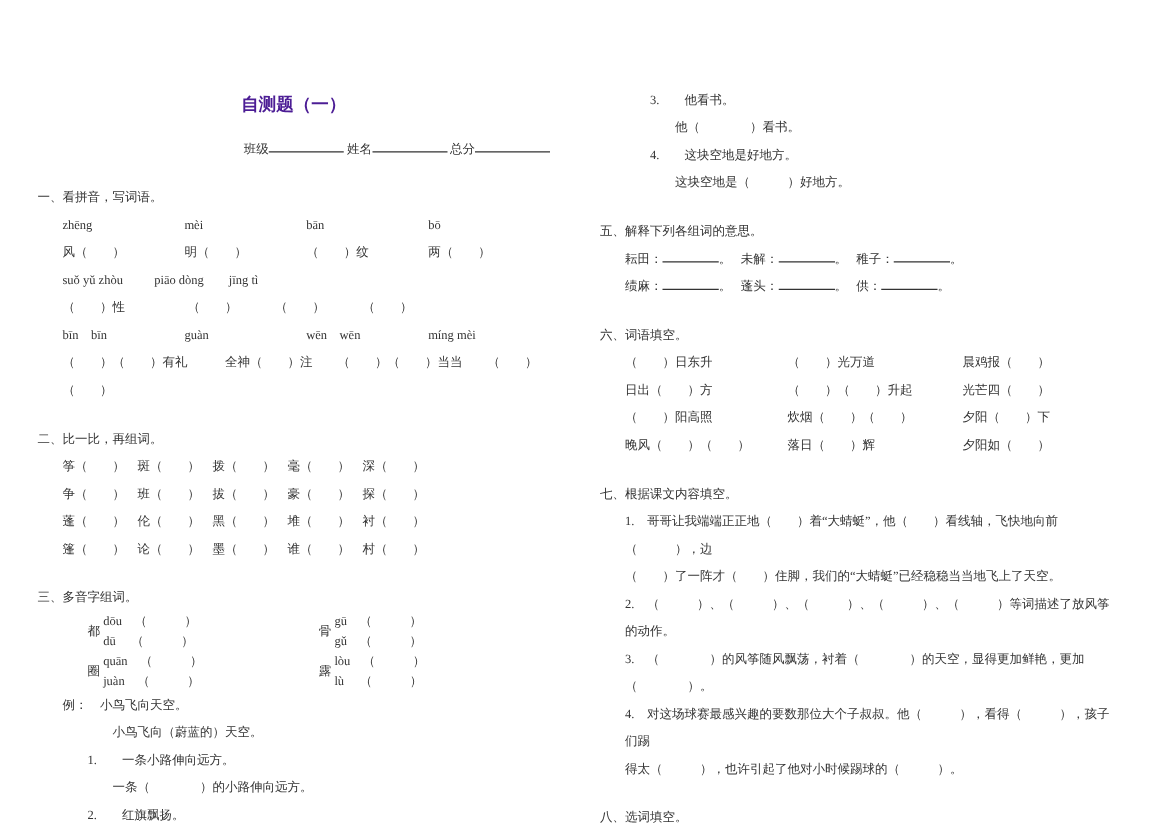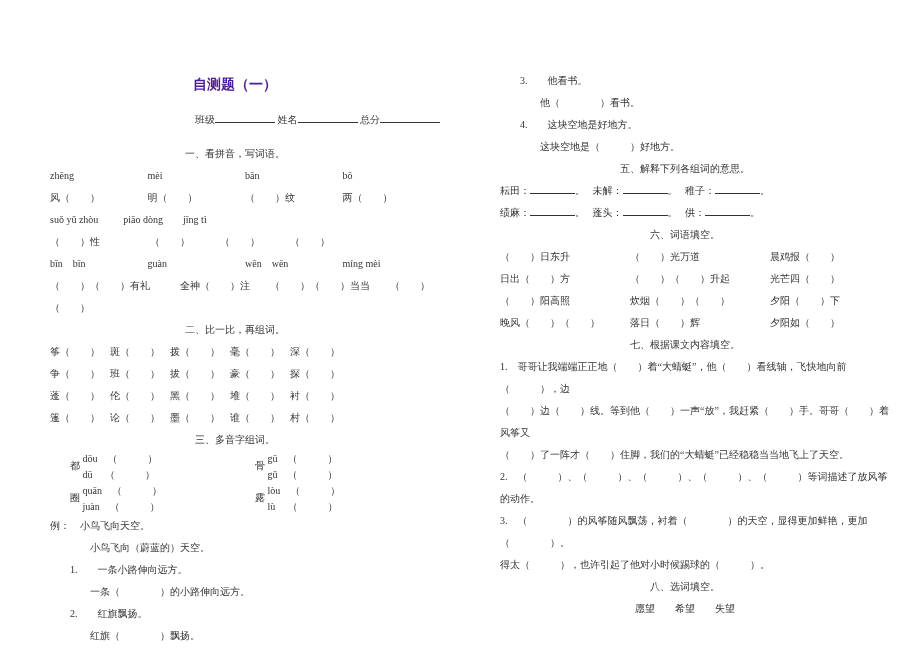--- a/index.html
+++ b/index.html
@@ -42,22 +42,21 @@
       vertical-align: baseline;
     }
     .underline-short {
       display: inline-block;
       border-bottom: 1px solid #333;
       min-width: 45px;
       height: 12px;
       vertical-align: baseline;
     }
     .section-heading {
-      margin-top: 0;
-      text-align: center;
+      margin-top: 17px;
     }
     .indent1 { padding-left: 20px; }
     .indent2 { padding-left: 40px; }
     .indent3 { padding-left: 60px; }
     .row {
       display: flex;
       justify-content: flex-end;
     }
     .row-item {
       flex: 1;
@@ -177,22 +176,22 @@
   </div>
 
   <div class="section-heading">六、词语填空。</div>
   <div class="indent1">（　　）日东升　　　　　　（　　）光万道　　　　　　　晨鸡报（　　）</div>
   <div class="indent1">日出（　　）方　　　　　　（　　）（　　）升起　　　　光芒四（　　）</div>
   <div class="indent1">（　　）阳高照　　　　　　炊烟（　　）（　　）　　　　夕阳（　　）下</div>
   <div class="indent1">晚风（　　）（　　）　　　落日（　　）辉　　　　　　　夕阳如（　　）</div>
 
   <div class="section-heading">七、根据课文内容填空。</div>
   <div class="indent1">1.　哥哥让我端端正正地（　　）着“大蜻蜓”，他（　　）看线轴，飞快地向前（　　　），边</div>
-  <div class="indent1">（　　）边（　　）线。等到他（　　）一声“放”，我赶紧（　　）手。哥哥（　　）着风筝又</div>
   <div class="indent1">（　　）了一阵才（　　）住脚，我们的“大蜻蜓”已经稳稳当当地飞上了天空。</div>
   <div class="indent1">2.　（　　　）、（　　　）、（　　　）、（　　　）、（　　　）等词描述了放风筝的动作。</div>
   <div class="indent1">3.　（　　　　）的风筝随风飘荡，衬着（　　　　）的天空，显得更加鲜艳，更加（　　　　）。</div>
+  <div class="indent1">4.　对这场球赛最感兴趣的要数那位大个子叔叔。他（　　　），看得（　　　），孩子们踢</div>
   <div class="indent1">得太（　　　），也许引起了他对小时候踢球的（　　　）。</div>
 
   <div class="section-heading">八、选词填空。</div>
   <div class="centered">愿望　　希望　　失望</div>
 
 </div>
 
 </body></html>

